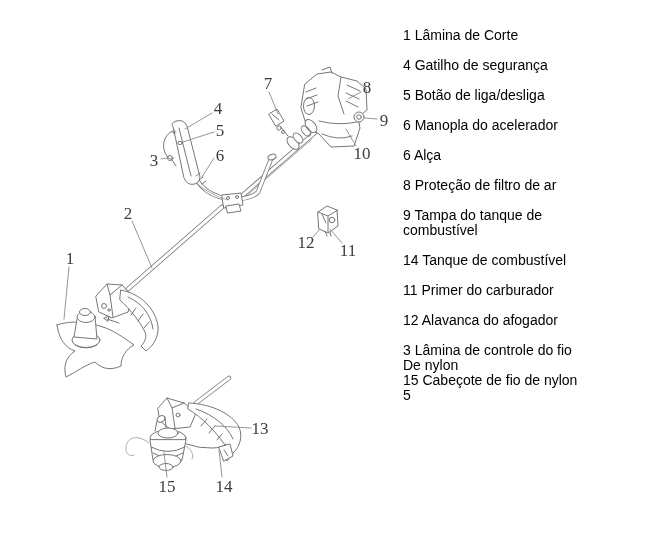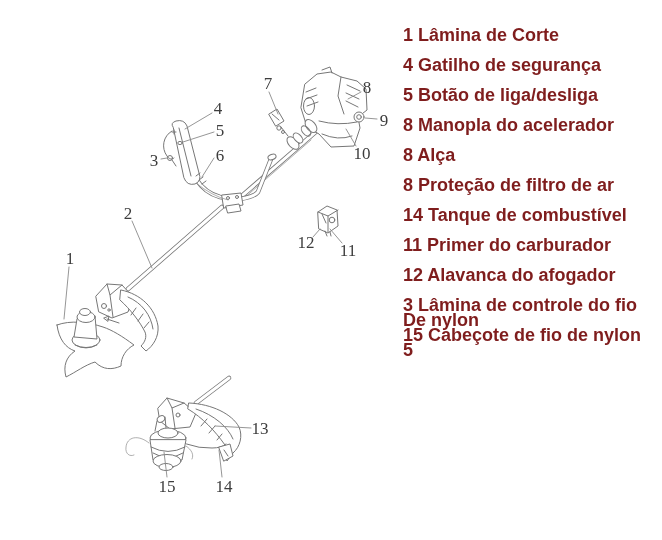--- a/index.html
+++ b/index.html
@@ -17,21 +17,21 @@
   .tube-o{stroke:#777!important;stroke-width:4.6!important;}
   .tube-i{stroke:#ffffff!important;stroke-width:3!important;}
   #callouts text{
     font-family:"Liberation Serif",serif;font-size:17px;fill:#3d3d3d;
     text-anchor:middle;stroke:none;
   }
   #callouts line{stroke:#8a8a8a;stroke-width:0.9;}
   
   .parts-list{
     position:absolute;left:403px;top:28px;width:256px;
-    font-size:18px;line-height:15px;color:#7f1d1d;font-weight:bold;
+    font-size:14px;line-height:15px;color:#000000;
   }
   .parts-list p{margin:0 0 15px 0;white-space:pre-line;}
 </style>
 </head>
 <body>
 
 <div class="page">
 
   <div class="diagram-wrap">
     <svg viewBox="0 0 400 540" xmlns="http://www.w3.org/2000/svg">
@@ -179,23 +179,25 @@
             <text x="167" y="492">15</text>
           </g>
       </g>
     </svg>
   </div>
 
   <div class="parts-list">
       <p>1 Lâmina de Corte</p>
       <p>4 Gatilho de segurança</p>
       <p>5 Botão de liga/desliga</p>
-      <p>8 Manopla do acelerador</p>
-      <p>8 Alça</p>
+      <p>6 Manopla do acelerador</p>
+      <p>6 Alça</p>
       <p>8 Proteção de filtro de ar</p>
+      <p>9 Tampa do tanque de
+combustível</p>
       <p>14 Tanque de combustível</p>
       <p>11 Primer do carburador</p>
       <p>12 Alavanca do afogador</p>
       <p>3 Lâmina de controle do fio
 De nylon
 15 Cabeçote de fio de nylon
 5</p>
     </div>
 
 </div>

